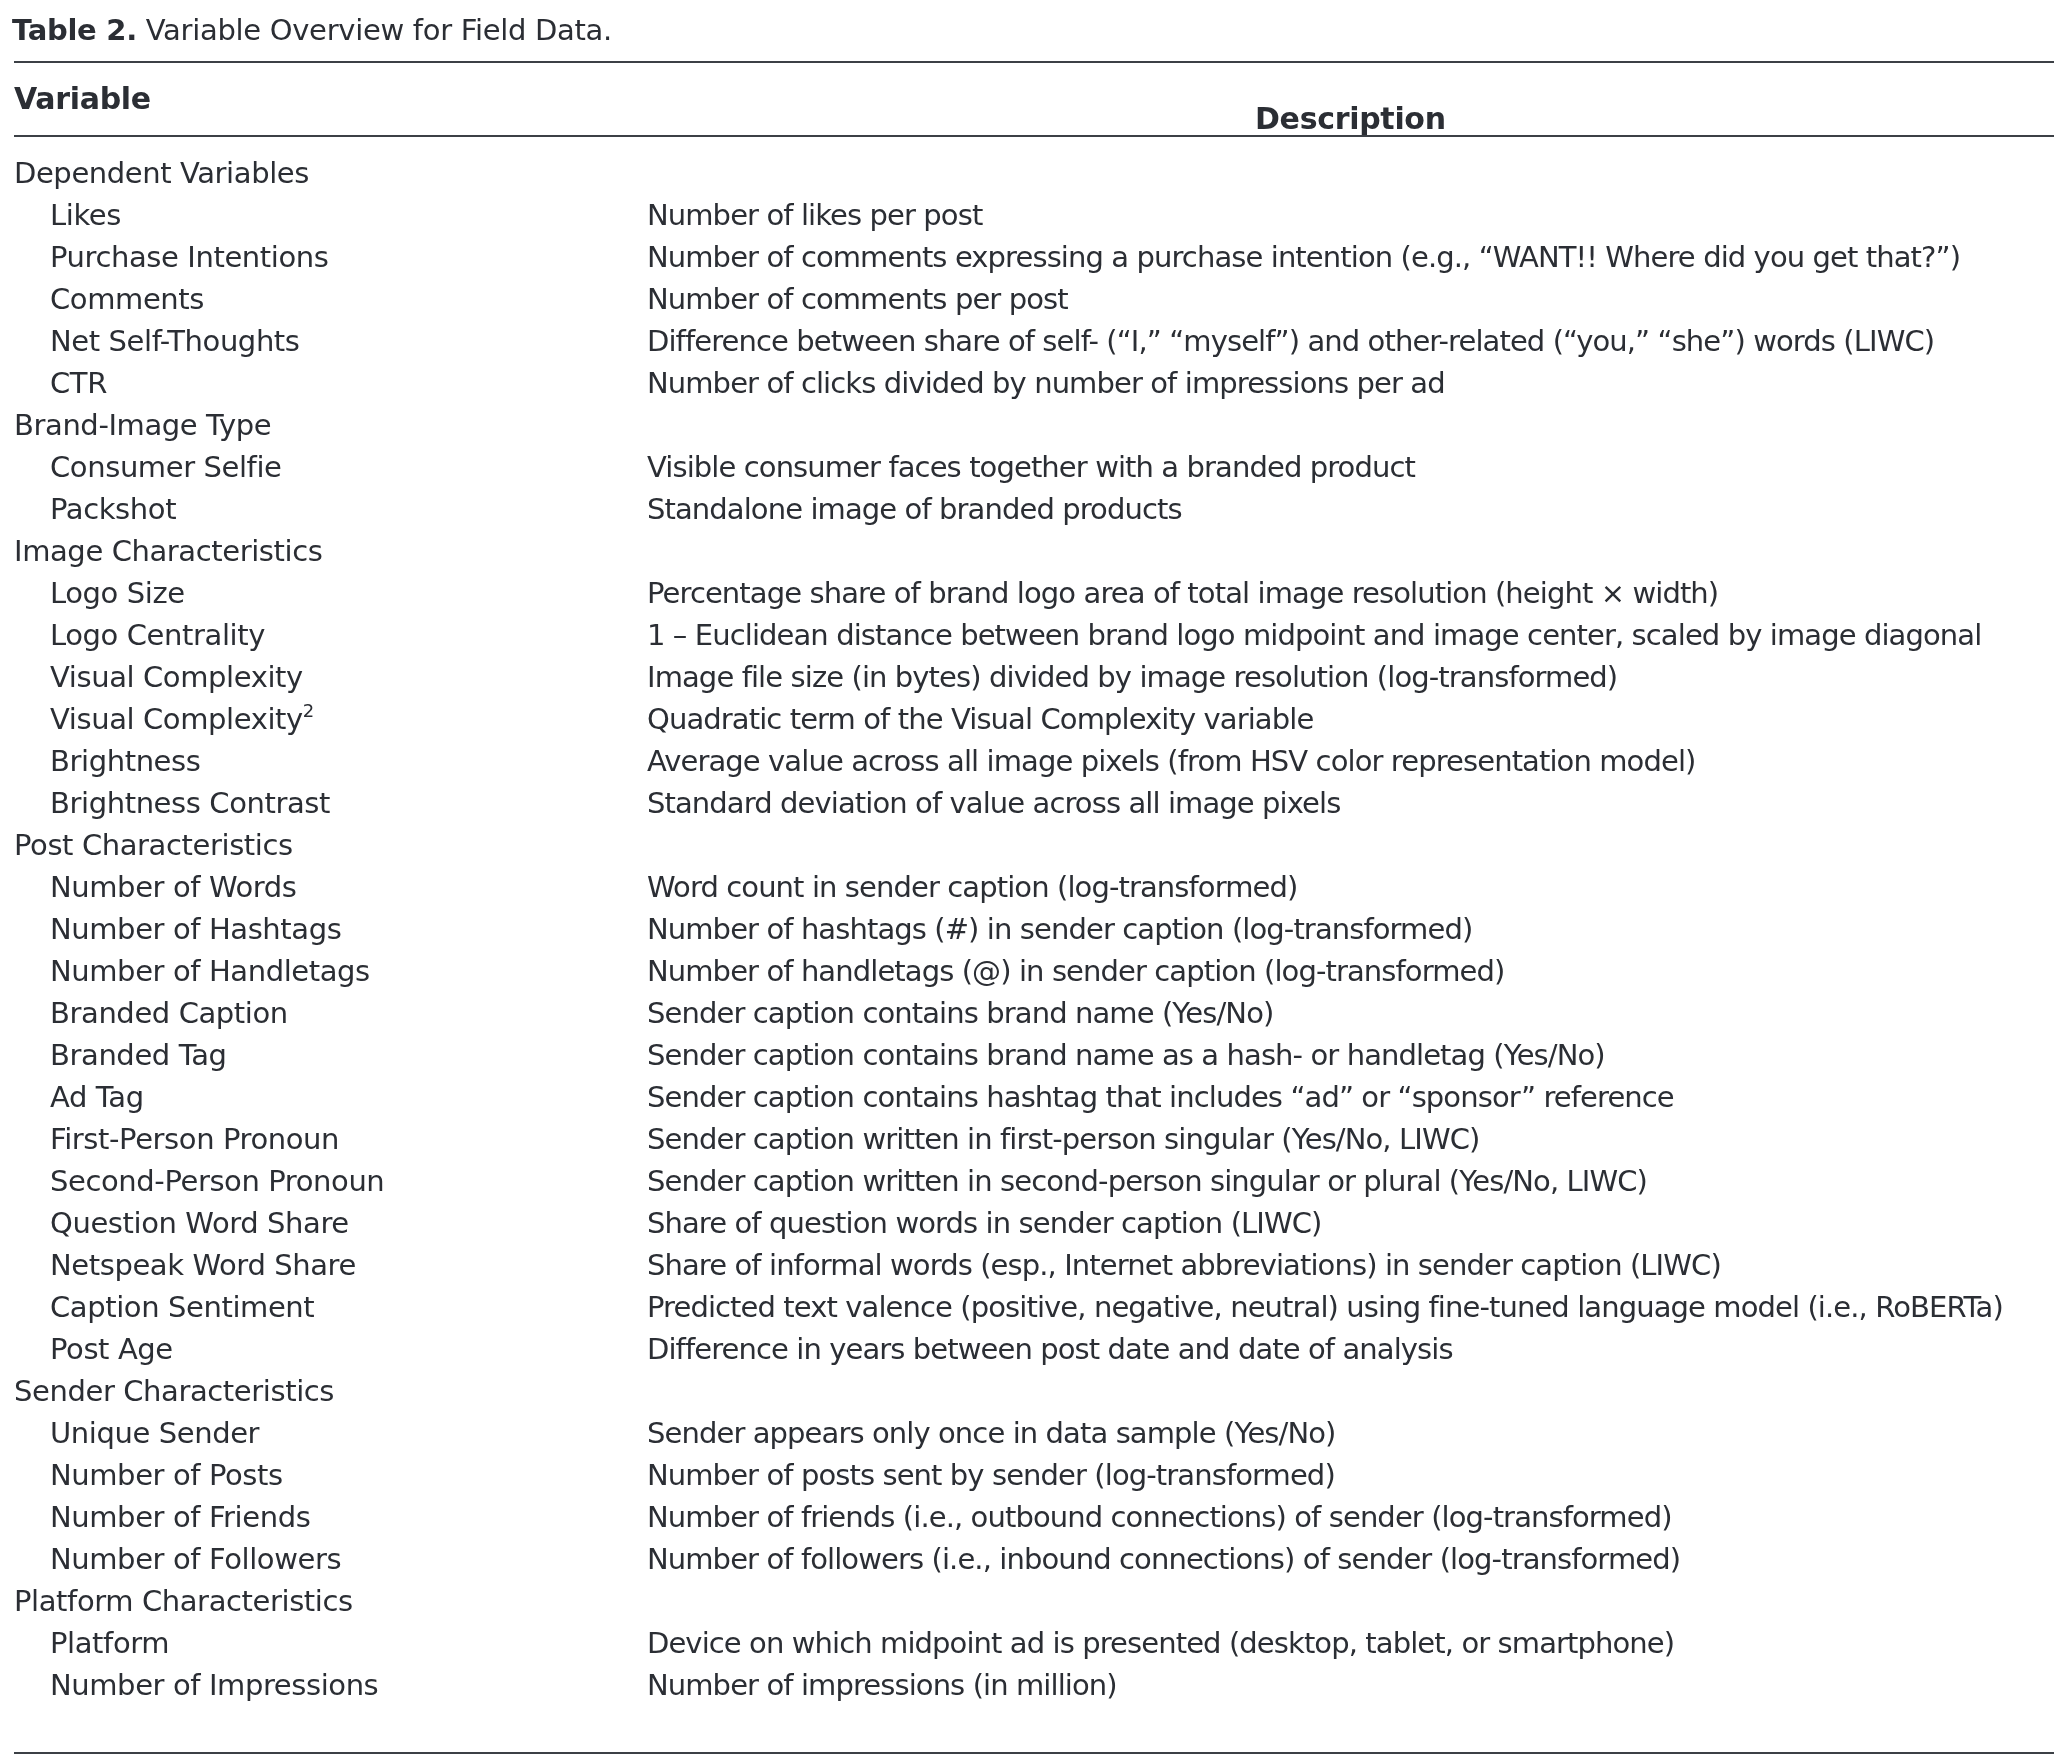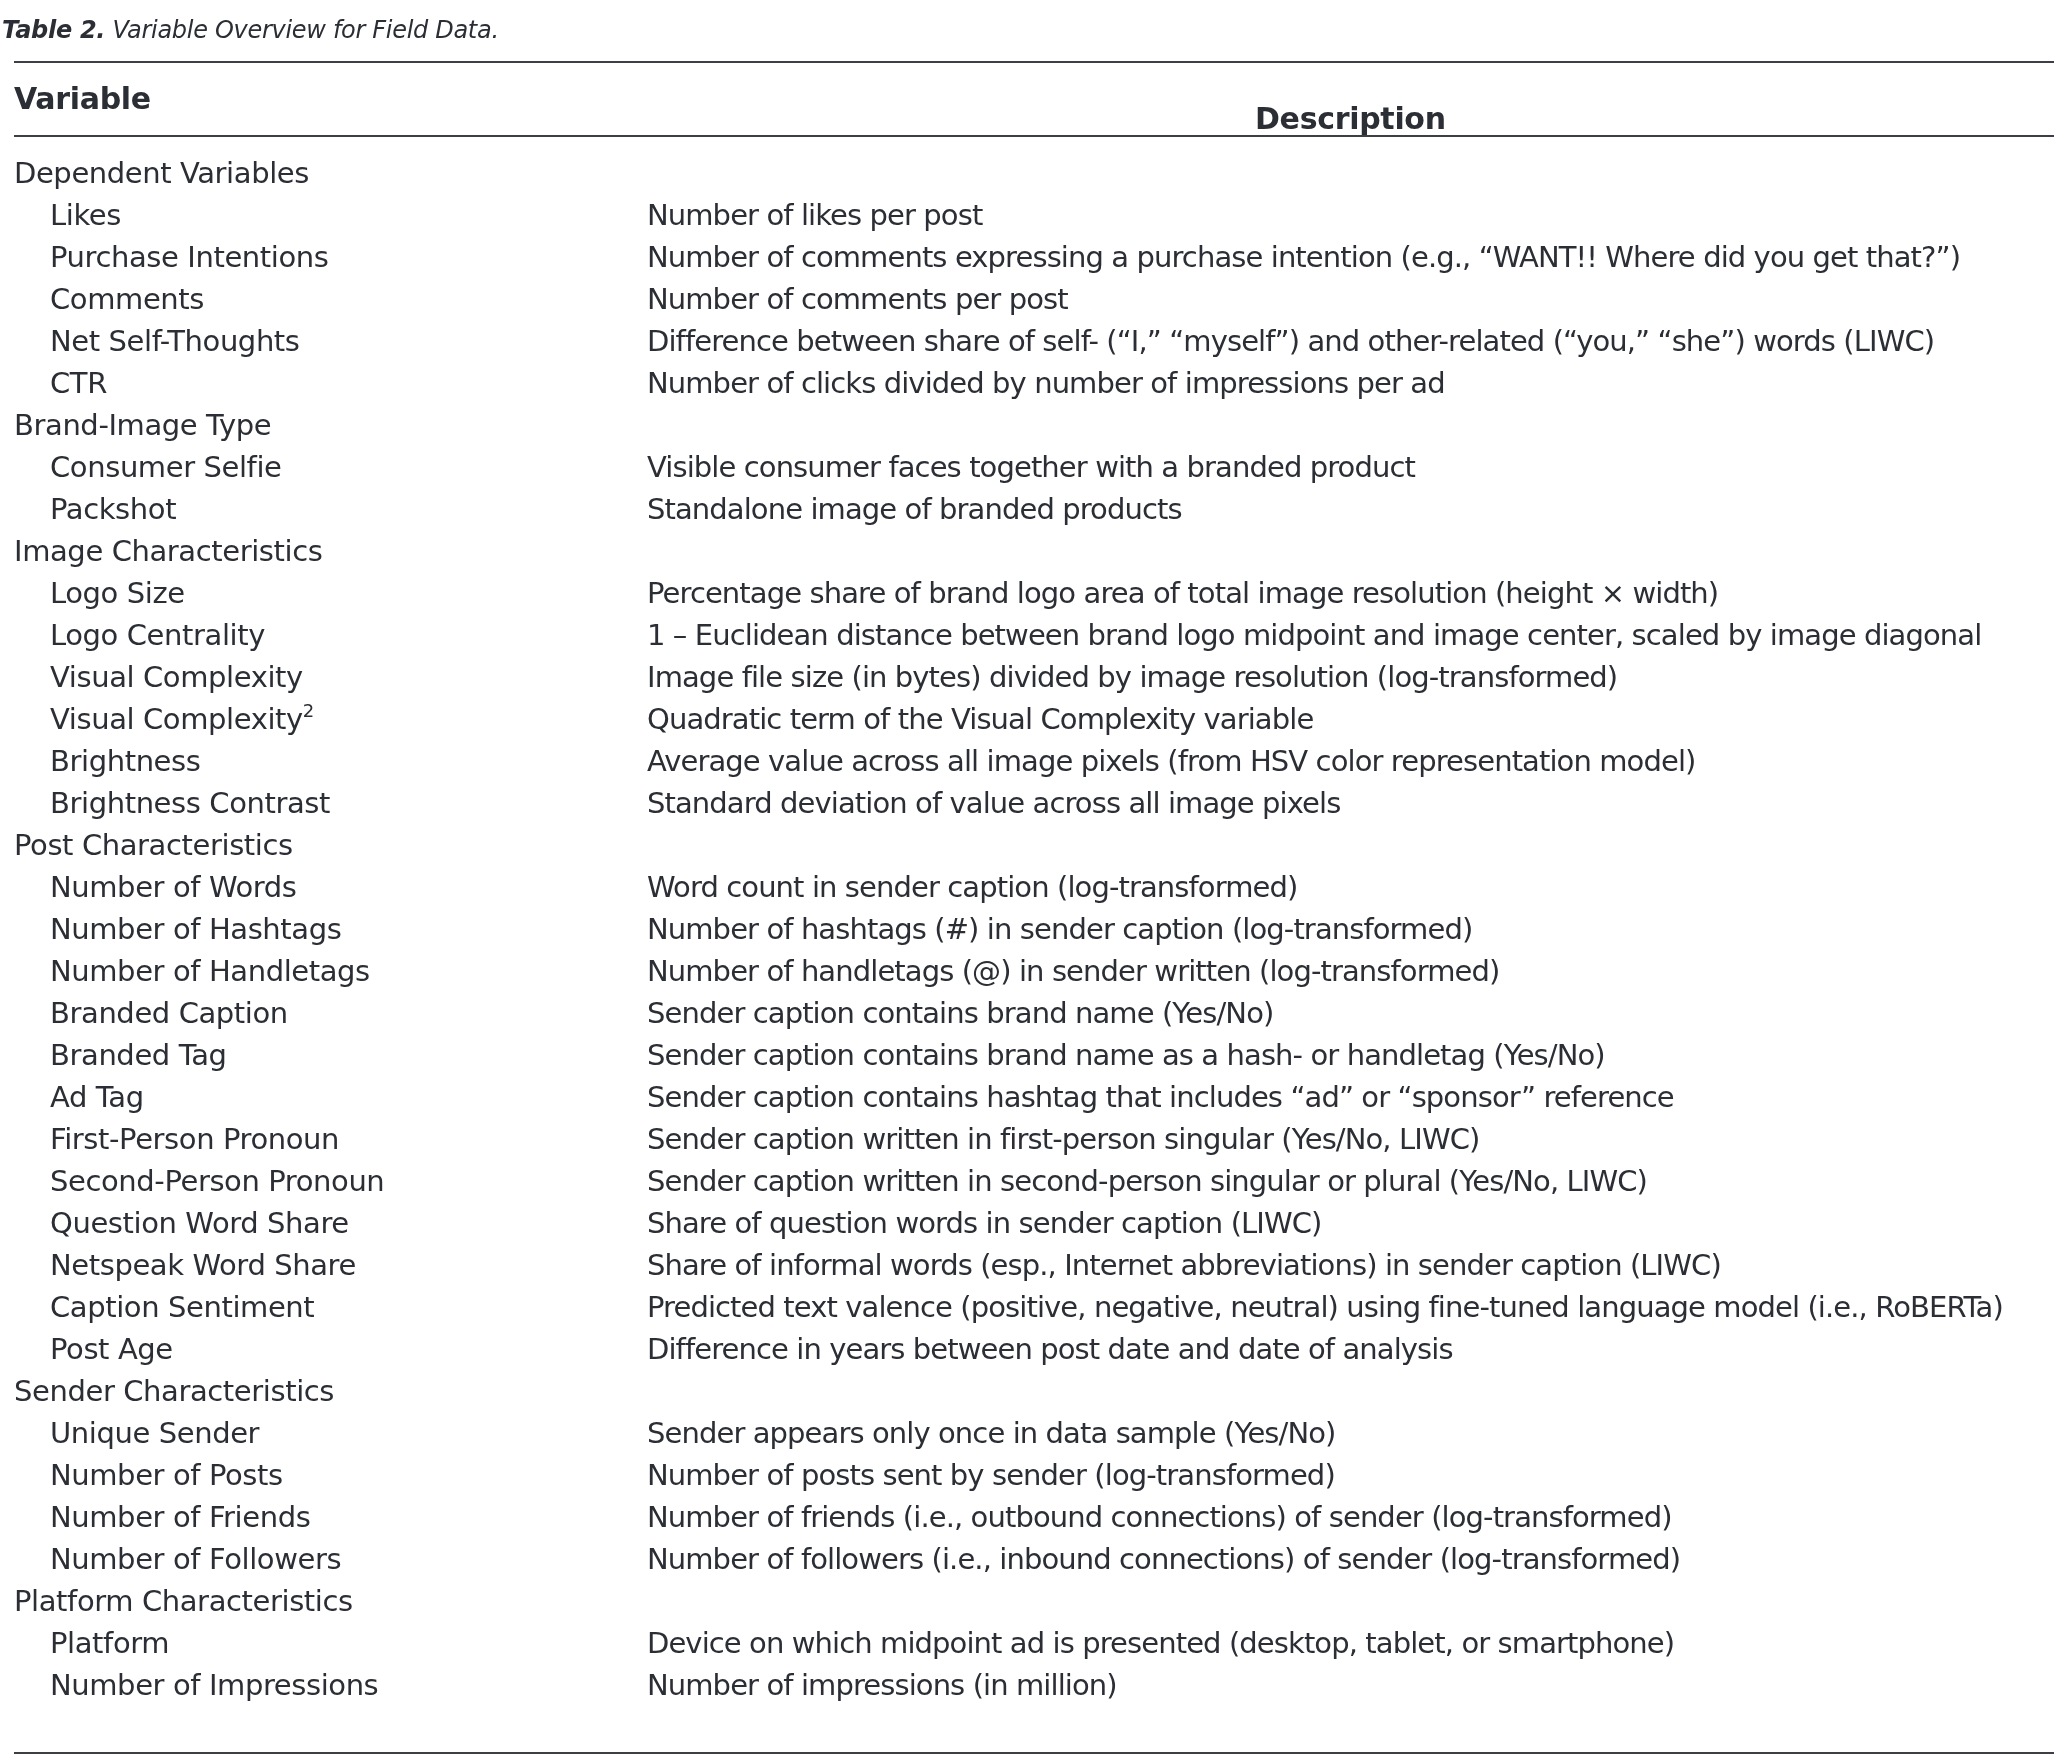--- a/index.html
+++ b/index.html
@@ -2,24 +2,23 @@
 <html><head>
 <meta charset="utf-8">
 <style>
   html, body { margin: 0; padding: 0; background: #ffffff; }
   body {
     width: 2064px; height: 1764px; position: relative; overflow: hidden;
     font-family: "DejaVu Sans", "Liberation Sans", sans-serif;
     color: #2b2e34;
   }
   .title {
-    position: absolute; left: 2px; top: 8px;
-    font-size: 24px; line-height: 44px; white-space: nowrap;
+    position: absolute; left: 12px; top: 8px;
+    font-size: 29px; line-height: 44px; white-space: nowrap;
     letter-spacing: -0.3px;
-    font-style: italic;
   }
   .title b { font-weight: bold; }
   .rule { position: absolute; left: 14px; right: 10px; height: 2px; background: #3c4046; }
   .rule.top { top: 61px; }
   .rule.mid { top: 135px; }
   .rule.bottom { top: 1752px; }
   .hdr {
     position: absolute; top: 77px; font-size: 30px; font-weight: bold;
     line-height: 44px; white-space: nowrap; letter-spacing: -0.3px;
   }
@@ -120,21 +119,21 @@
     <div class="row item">
       <span class="v"><span>Number of Words</span></span>
       <span class="d">Word count in sender caption (log-transformed)</span>
     </div>
     <div class="row item">
       <span class="v"><span>Number of Hashtags</span></span>
       <span class="d">Number of hashtags (#) in sender caption (log-transformed)</span>
     </div>
     <div class="row item">
       <span class="v"><span>Number of Handletags</span></span>
-      <span class="d">Number of handletags (@) in sender written (log-transformed)</span>
+      <span class="d">Number of handletags (@) in sender caption (log-transformed)</span>
     </div>
     <div class="row item">
       <span class="v"><span>Branded Caption</span></span>
       <span class="d">Sender caption contains brand name (Yes/No)</span>
     </div>
     <div class="row item">
       <span class="v"><span>Branded Tag</span></span>
       <span class="d">Sender caption contains brand name as a hash- or handletag (Yes/No)</span>
     </div>
     <div class="row item">

